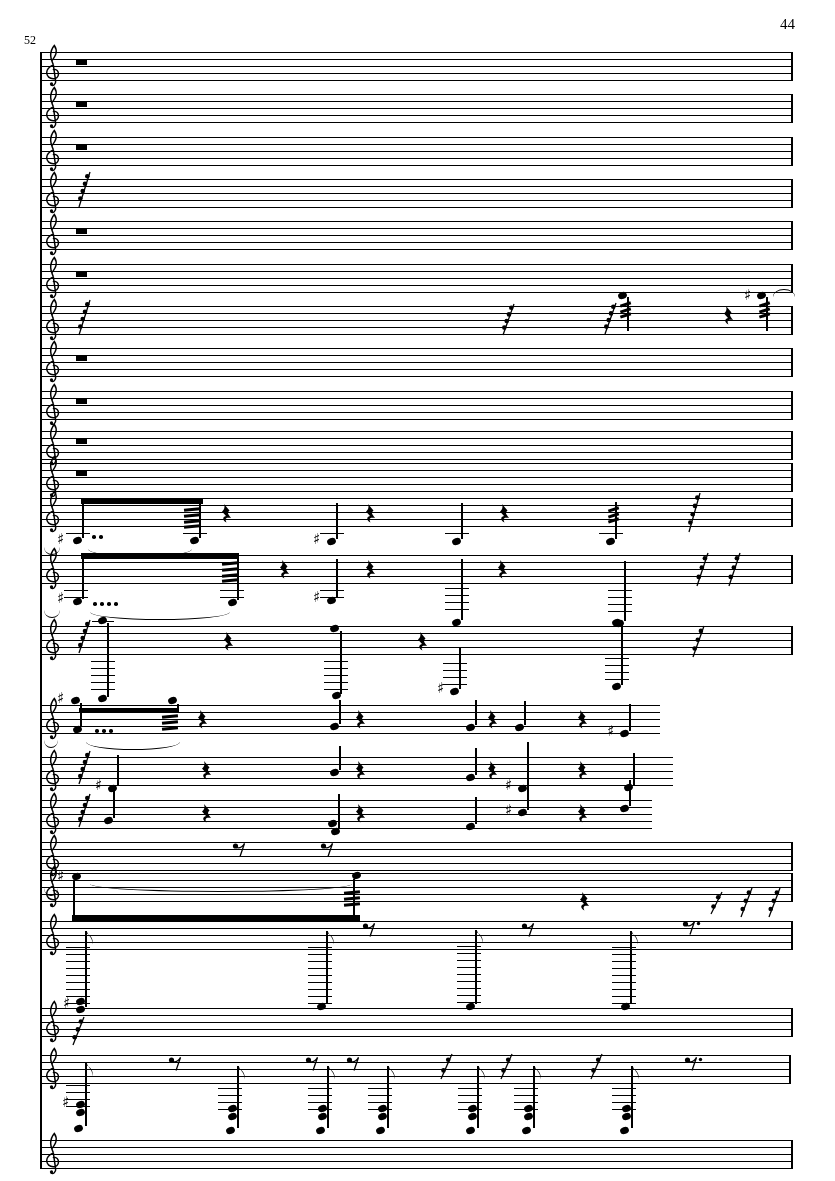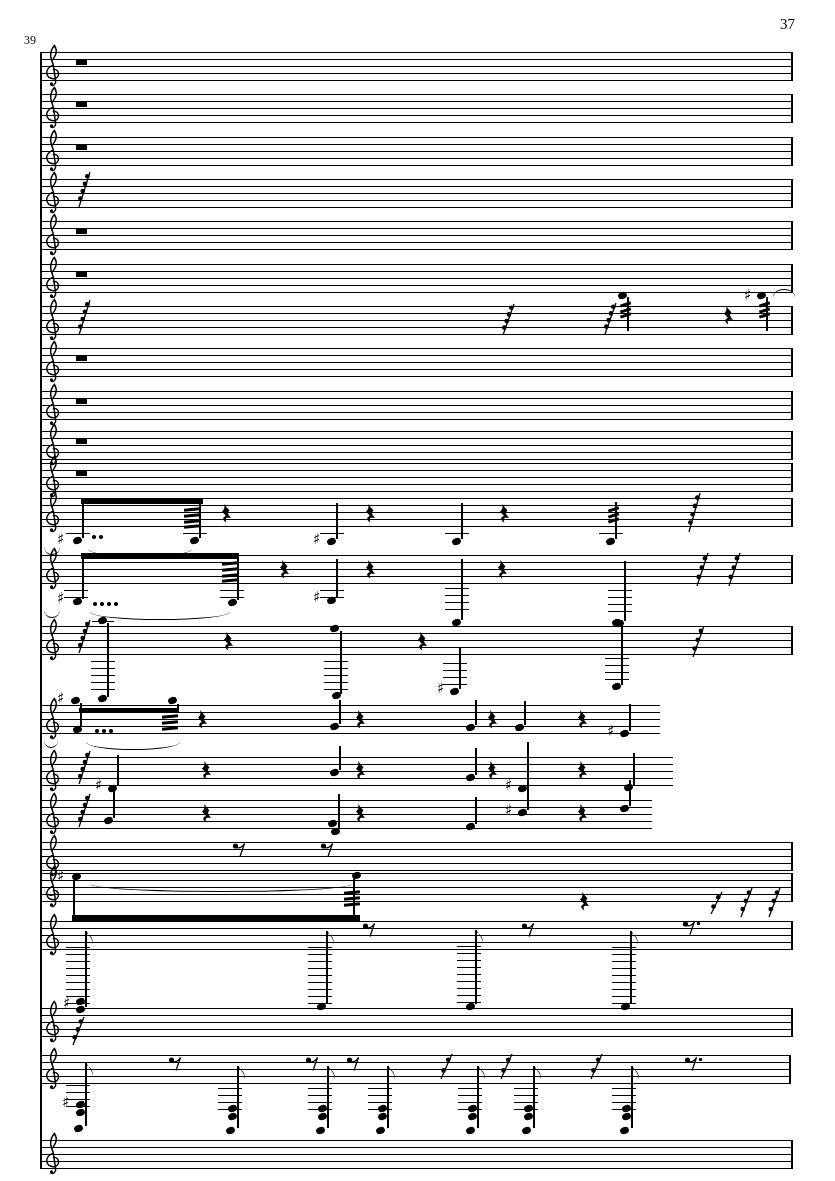--- a/index.html
+++ b/index.html
@@ -24,22 +24,22 @@
   .tie-down{position:absolute;height:7px;border-bottom:1.6px solid #000;
             border-radius:0 0 50% 50% / 0 0 100% 100%;}
   .tie-up{position:absolute;height:7px;border-top:1.6px solid #000;
           border-radius:50% 50% 0 0 / 100% 100% 0 0;}
   svg{position:absolute;overflow:visible;}
 </style>
 </head>
 <body>
 
 <div class="page">
-  <div class="pagenum">37</div>
-  <div class="measnum">39</div>
+  <div class="pagenum">44</div>
+  <div class="measnum">52</div>
   <div id="score">
       <div class="staff" style="left: 40px; top: 52px; width: 753px;"></div>
       <svg viewBox="0 0 22 58" width="20" height="48" style="left: 42px; top: 42px;">
         <path fill="none" stroke="#000" stroke-width="1.8" d="M12.6 27.6 C7.4 30 4.6 33.2 4.6 37 C4.6 41.6 8.4 44.4 12.4 44.4 C16.2 44.4 18.8 42 18.8 38.6 C18.8 35.4 16.4 33 13.4 33 C12.9 33 12.4 33.1 12 33.3 M12.6 27.6 C11.2 23.6 9.4 20.4 9.4 16.2 C9.4 11.6 11 7.4 13.8 4.2 C15.8 7 16.6 10.4 15.8 13.8 C15 17.2 12.6 20.4 10.6 23 M12.6 27.6 L15.4 47.4 C15.9 51 12.4 53.6 9.6 51.8"></path>
         <circle cx="10.4" cy="50.6" r="2" fill="#000"></circle>
       </svg>
       <div class="blk" style="left: 791.4px; top: 52px; width: 1.6px; height: 29px;"></div>
       <div class="blk" style="left: 76px; top: 60px; width: 11px; height: 5px;"></div>
       <div class="staff" style="left: 40px; top: 94px; width: 753px;"></div>
       <svg viewBox="0 0 22 58" width="20" height="48" style="left: 42px; top: 84px;">

